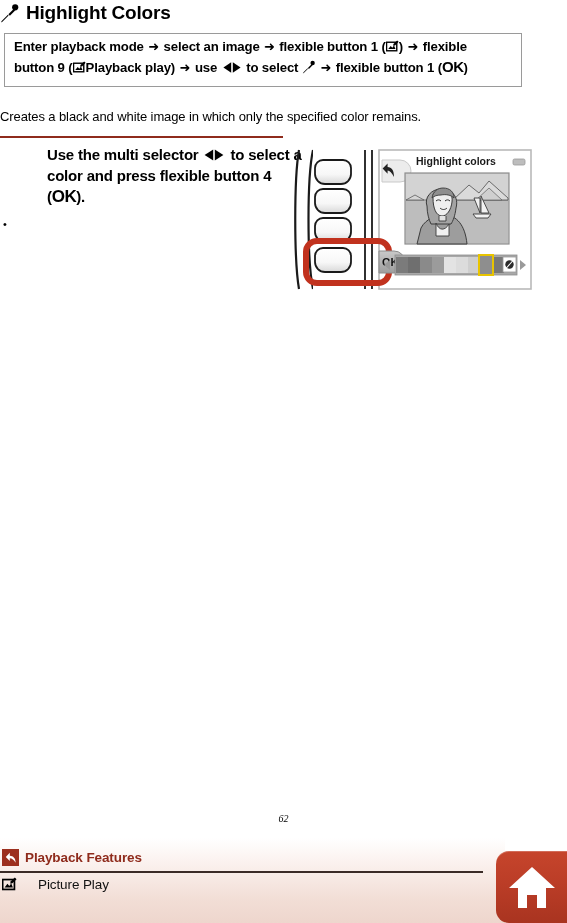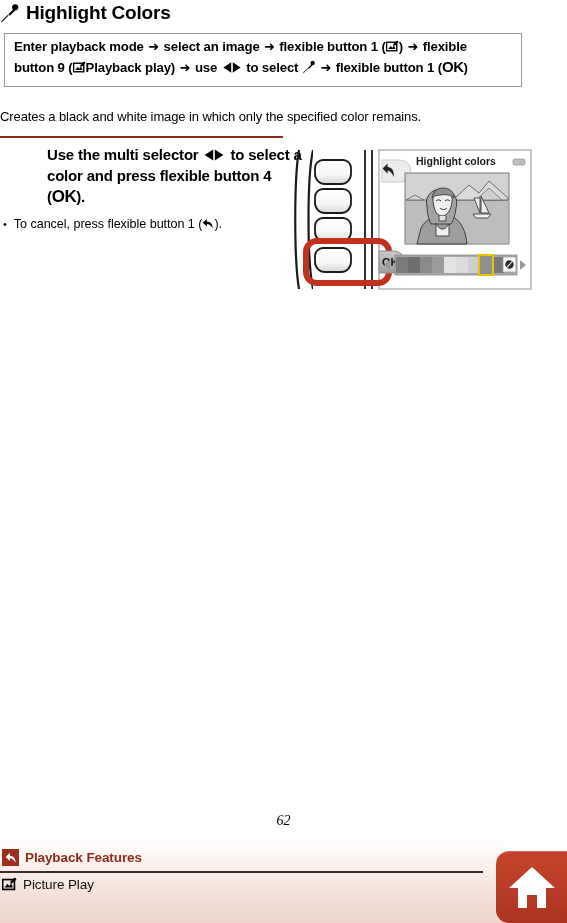--- a/index.html
+++ b/index.html
@@ -155,21 +155,21 @@
     height: 143px;
   }
   .camera-fig svg { display: block; }
 
   
   .page-number {
     position: absolute;
     left: 0; right: 0;
     top: 813px;
     text-align: center;
-    font-size: 14px;
+    font-size: 10px;
     font-style: italic;
     font-family: "Liberation Serif", serif;
     font-weight: normal;
   }
 
   
   .footer {
     position: absolute;
     left: 0;
     top: 838px;
@@ -204,20 +204,21 @@
     left: 2px;
     top: 39px;
     display: flex;
     align-items: center;
     gap: 6px;
   }
   .footer-row2 .label {
     font-size: 13.5px;
     color: #111;
     letter-spacing: -0.1px;
+    margin-left: 15px;
   }
   .back-badge {
     width: 17px; height: 17px;
     background: #9c2f1e;
     display: flex;
     align-items: center;
     justify-content: center;
     flex: 0 0 auto;
   }
   .pic-badge {
@@ -306,25 +307,20 @@
         <path d="M12.8 1.4 L12.8 12.6 L21.4 7.0 Z" fill="#000"></path>
       </svg></span>
   <span>to select</span>
   <span>a color and press flexible button 4</span><br>
   <span>(</span><span class="ok-glyph">OK</span><span>).</span>
 </div>
 
 <div class="bullets">
   <div class="bullet-row">
     <span class="bullet-dot">•</span>
-    <span>
-      <span>To cancel, press flexible button 1 (</span><span class="back-glyph"><svg viewBox="0 0 14 14" width="12" height="12">
-            <path d="M12.4 12.0 C12.4 7.0 9.6 4.4 5.6 4.2 L5.6 1.2 L1.0 5.6 L5.6 10.0 L5.6 7.0 C8.2 7.2 10.4 8.6 12.4 12.0 Z" fill="#000"></path>
-          </svg></span><span>).</span>
-    </span>
   </div>
 </div>
 
 <div class="camera-fig">
   <svg viewBox="0 0 240 143" width="240" height="143" aria-hidden="true">
     <defs>
       <clipPath id="lcdclip">
           <rect x="93" y="6" width="142" height="124"></rect>
         </clipPath>
       <linearGradient id="btnGrad" x1="0" y1="0" x2="0" y2="1">

